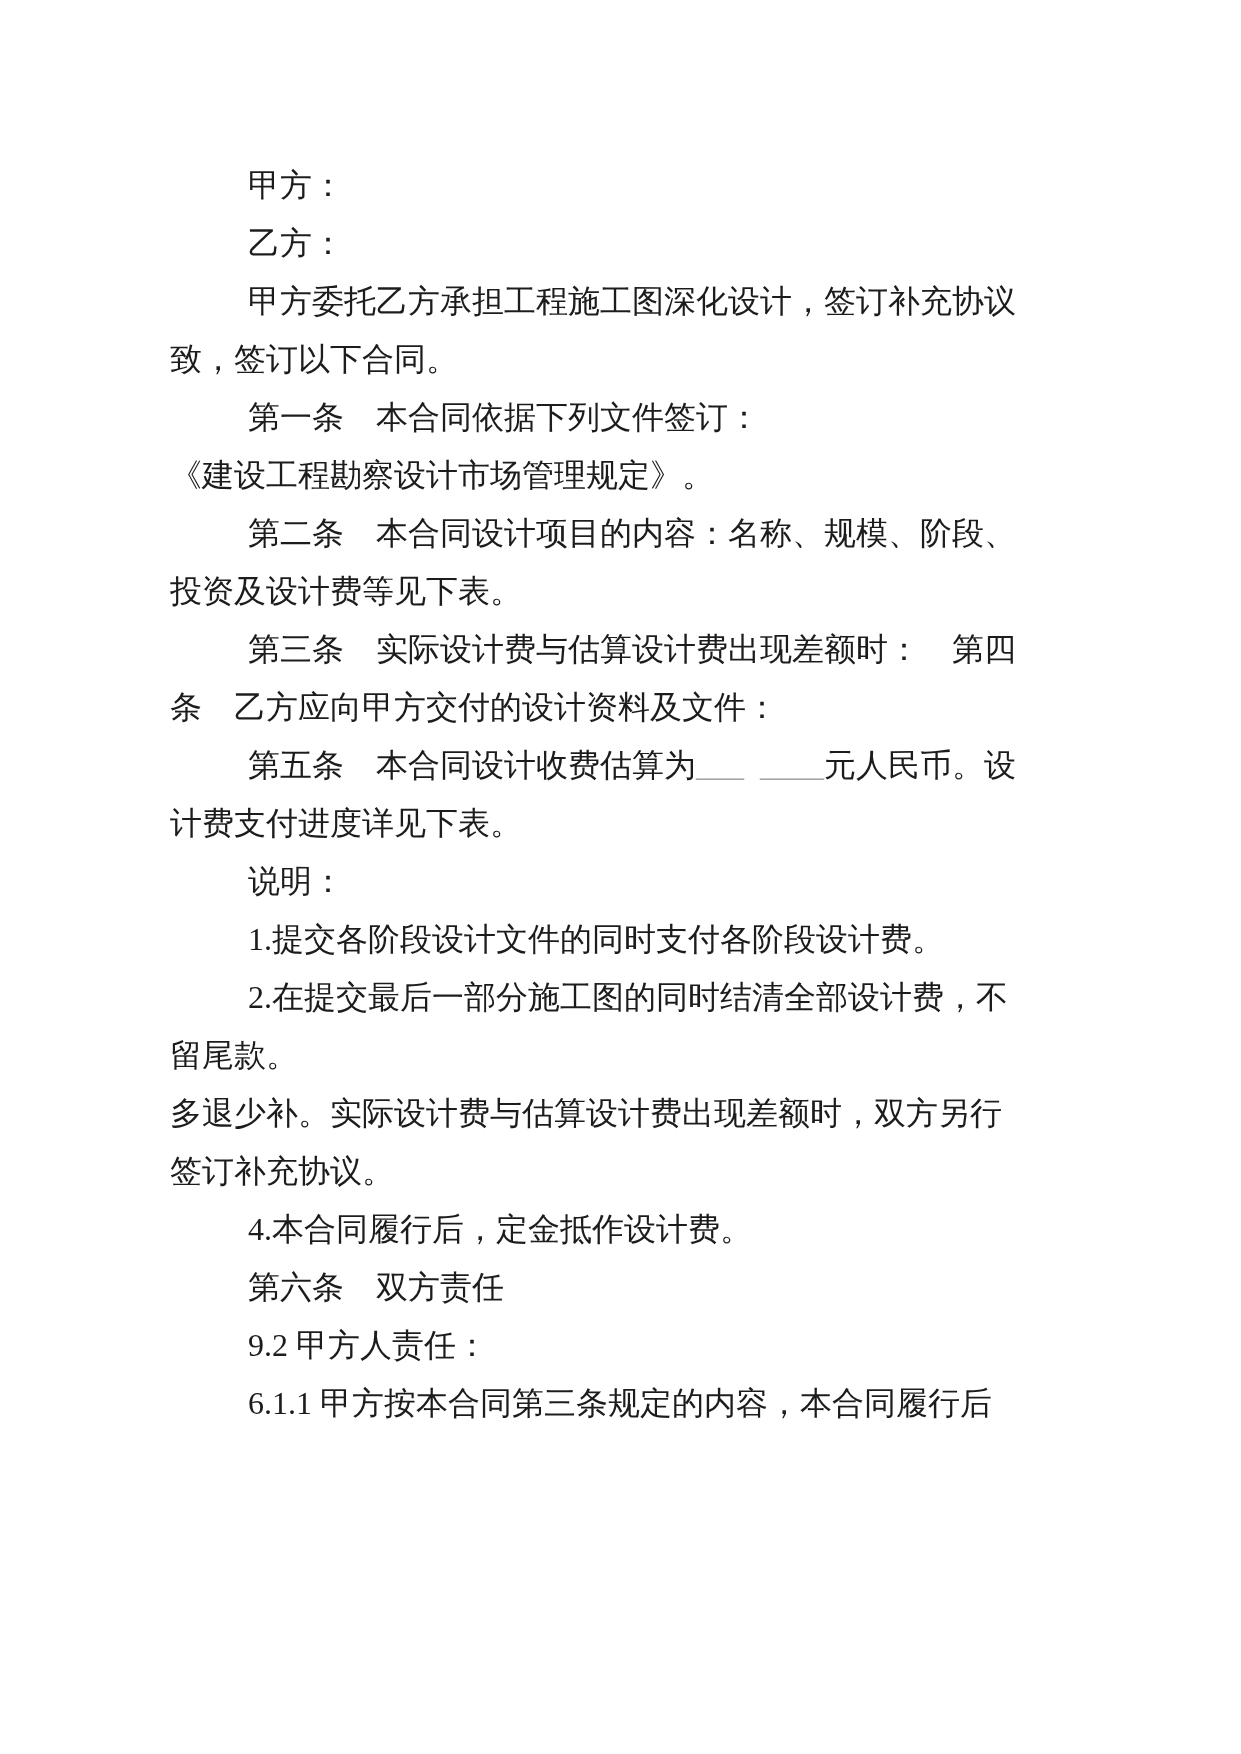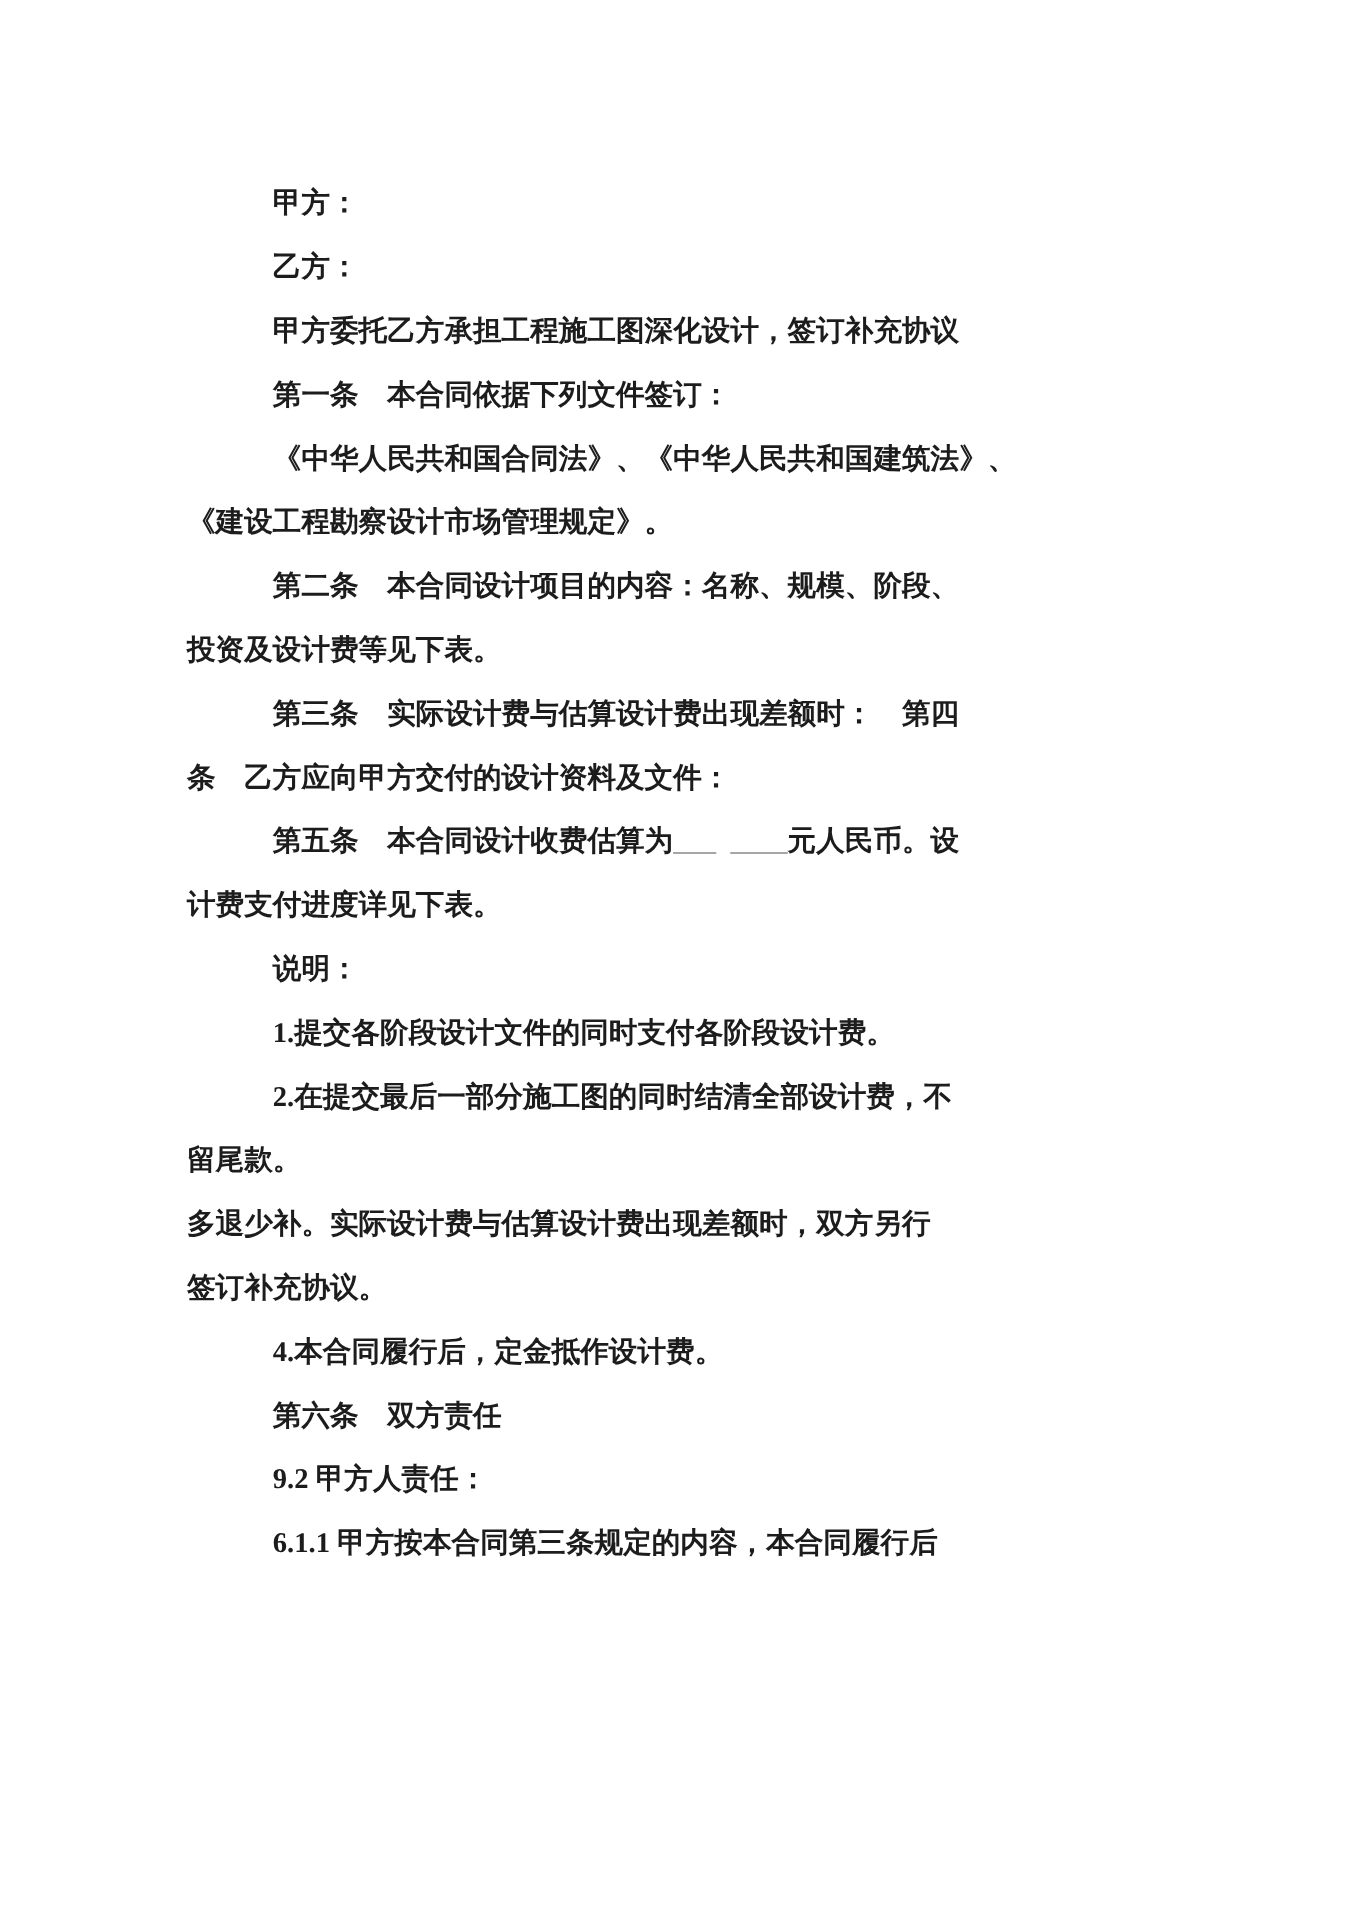--- a/index.html
+++ b/index.html
@@ -15,22 +15,22 @@
   }
   .page{
     width:1241px;
     height:1754px;
     background:var(--bg);
     padding:156px 110px 0 170px;
     overflow:hidden;
   }
   .doc-body{
     color:var(--text);
-    font-size:26px;
-    font-weight:bold;
+    font-size:32px;
+    font-weight:normal;
   }
   .line{
     height:58px;
     line-height:58px;
     white-space:pre;
     text-align:left;
   }
   .line.indent{
     text-indent:78px;
   }
@@ -39,22 +39,22 @@
   }
 </style>
 </head>
 <body>
 
 <div class="page">
   <div class="doc-body">
       <div class="line indent"><span>甲方：</span></div>
       <div class="line indent"><span>乙方：</span></div>
       <div class="line indent"><span>甲方委托乙方承担工程施工图深化设计，签订补充协议</span></div>
+      <div class="line"><span>致，签订以下合同。</span></div>
       <div class="line indent"><span>第一条　本合同依据下列文件签订：</span></div>
-      <div class="line indent"><span>《中华人民共和国合同法》、《中华人民共和国建筑法》、</span></div>
       <div class="line"><span>《建设工程勘察设计市场管理规定》。</span></div>
       <div class="line indent"><span>第二条　本合同设计项目的内容：名称、规模、阶段、</span></div>
       <div class="line"><span>投资及设计费等见下表。</span></div>
       <div class="line indent"><span>第三条　实际设计费与估算设计费出现差额时：　第四</span></div>
       <div class="line"><span>条　乙方应向甲方交付的设计资料及文件：</span></div>
       <div class="line indent"><span>第五条　本合同设计收费估算为</span><span class="muted">___</span><span>  </span><span class="muted">____</span><span>元人民币。设</span></div>
       <div class="line"><span>计费支付进度详见下表。</span></div>
       <div class="line indent"><span>说明：</span></div>
       <div class="line indent"><span>1.提交各阶段设计文件的同时支付各阶段设计费。</span></div>
       <div class="line indent"><span>2.在提交最后一部分施工图的同时结清全部设计费，不</span></div>

